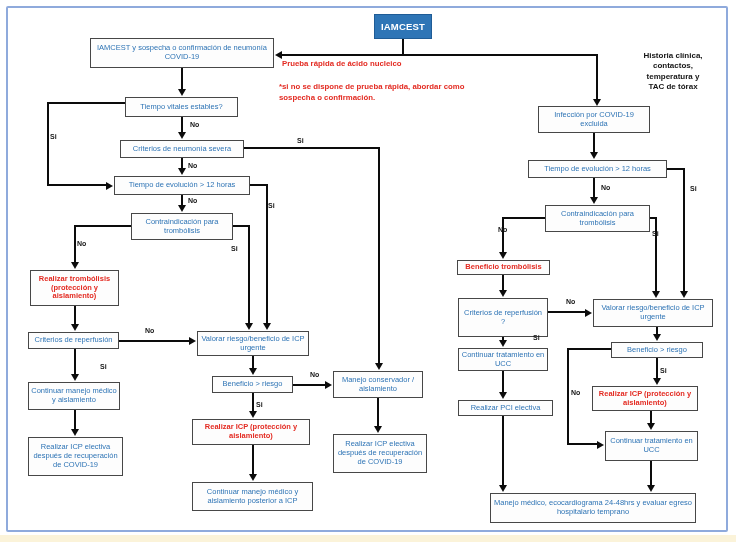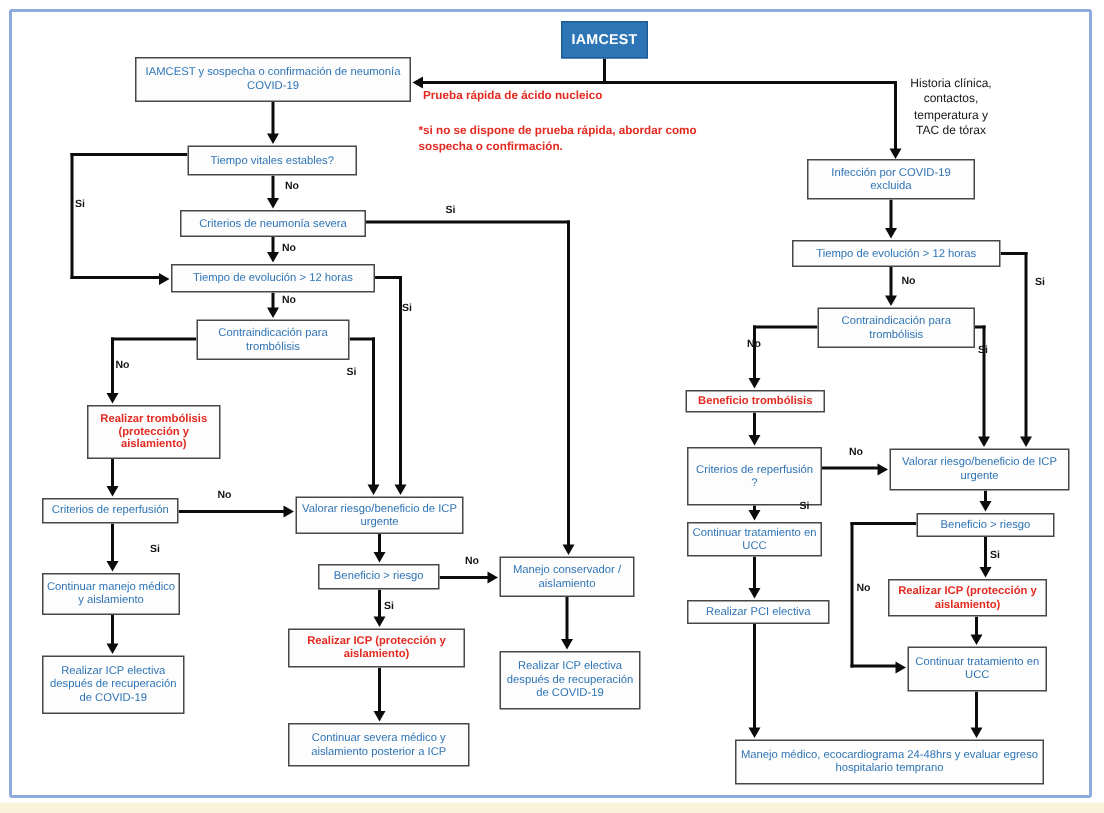--- a/index.html
+++ b/index.html
@@ -15,21 +15,21 @@
   .node.header{background:#2E75B6;border:1px solid #1F5C96;color:#ffffff;
                font-weight:bold;font-size:9.5px;letter-spacing:.2px;}
   .seg{position:absolute;background:#0c0c0c;}
   .ah{position:absolute;width:0;height:0;}
   .ah.down{border-left:4px solid transparent;border-right:4px solid transparent;border-top:7px solid #0c0c0c;}
   .ah.right{border-top:4px solid transparent;border-bottom:4px solid transparent;border-left:7px solid #0c0c0c;}
   .ah.left{border-top:4px solid transparent;border-bottom:4px solid transparent;border-right:7px solid #0c0c0c;}
   .lbl{position:absolute;font-size:7px;font-weight:bold;color:#141414;white-space:nowrap;}
   .ann{position:absolute;white-space:pre-line;}
   .ann.red{color:#E32A21;font-weight:bold;font-size:7.8px;line-height:1.45;}
-  .ann.black{color:#161616;font-weight:normal;font-size:8px;line-height:1.3;text-align:center;}
+  .ann.black{color:#161616;font-weight:bold;font-size:8px;line-height:1.3;text-align:center;padding-left:39px;}
 </style>
 </head>
 <body>
 
 <div id="canvas">
     <div class="frame" style="left: 6px; top: 6px; width: 718px; height: 522px; border-color: rgb(143, 170, 220);"></div>
     <div class="strip" style="left: 0px; top: 535px; width: 736px; height: 7px; background: rgb(251, 243, 217);"></div>
     <div class="seg" style="left: 402px; top: 39px; width: 2px; height: 16px;"></div>
     <div class="seg" style="left: 277px; top: 54px; width: 321px; height: 2px;"></div>
     <div class="seg" style="left: 596px; top: 56px; width: 2px; height: 44px;"></div>
@@ -111,28 +111,28 @@
     <div class="ah down" style="left: 653px; top: 378px;"></div>
     <div class="ah right" style="left: 597px; top: 441px;"></div>
     <div class="ah down" style="left: 647px; top: 423px;"></div>
     <div class="ah down" style="left: 647px; top: 485px;"></div>
     <div class="node header" style="left: 374px; top: 14px; width: 58px; height: 25px;">IAMCEST</div>
     <div class="node" style="left: 90px; top: 38px; width: 184px; height: 30px;">IAMCEST y  sospecha o confirmación de neumonía COVID-19</div>
     <div class="node" style="left: 125px; top: 97px; width: 113px; height: 20px;">Tiempo vitales estables?</div>
     <div class="node" style="left: 120px; top: 140px; width: 124px; height: 18px;">Criterios de neumonía severa</div>
     <div class="node" style="left: 114px; top: 176px; width: 136px; height: 19px;">Tiempo de evolución &gt; 12 horas</div>
     <div class="node" style="left: 131px; top: 213px; width: 102px; height: 27px;">Contraindicación para trombólisis</div>
-    <div class="node red" style="left: 30px; top: 270px; width: 89px; height: 36px; margin-left: 28px;">Realizar trombólisis (protección y aislamiento)</div>
+    <div class="node red" style="left: 30px; top: 270px; width: 89px; height: 36px;">Realizar trombólisis (protección y aislamiento)</div>
     <div class="node" style="left: 28px; top: 332px; width: 91px; height: 17px;">Criterios de reperfusión</div>
     <div class="node" style="left: 28px; top: 382px; width: 92px; height: 28px;">Continuar manejo médico y aislamiento</div>
     <div class="node" style="left: 28px; top: 437px; width: 95px; height: 39px;">Realizar ICP electiva después de recuperación de COVID-19</div>
     <div class="node" style="left: 197px; top: 331px; width: 112px; height: 25px;">Valorar riesgo/beneficio de ICP urgente</div>
     <div class="node" style="left: 212px; top: 376px; width: 81px; height: 17px;">Beneficio &gt; riesgo</div>
     <div class="node red" style="left: 192px; top: 419px; width: 118px; height: 26px;">Realizar ICP (protección y aislamiento)</div>
-    <div class="node" style="left: 192px; top: 482px; width: 121px; height: 29px;">Continuar severa médico y aislamiento posterior a ICP</div>
+    <div class="node" style="left: 192px; top: 482px; width: 121px; height: 29px;">Continuar manejo médico y aislamiento posterior a ICP</div>
     <div class="node" style="left: 333px; top: 371px; width: 90px; height: 27px;">Manejo conservador / aislamiento</div>
     <div class="node" style="left: 333px; top: 434px; width: 94px; height: 39px;">Realizar ICP electiva después de recuperación de COVID-19</div>
     <div class="node" style="left: 538px; top: 106px; width: 112px; height: 27px;">Infección por COVID-19 excluida</div>
     <div class="node" style="left: 528px; top: 160px; width: 139px; height: 18px;">Tiempo de evolución &gt; 12 horas</div>
     <div class="node" style="left: 545px; top: 205px; width: 105px; height: 27px;">Contraindicación para trombólisis</div>
     <div class="node red" style="left: 457px; top: 260px; width: 93px; height: 15px;">Beneficio trombólisis</div>
     <div class="node" style="left: 458px; top: 298px; width: 90px; height: 39px;">Criterios de reperfusión ?</div>
     <div class="node" style="left: 458px; top: 348px; width: 90px; height: 23px;">Continuar tratamiento en UCC</div>
     <div class="node" style="left: 458px; top: 400px; width: 95px; height: 16px;">Realizar PCI electiva</div>
     <div class="node" style="left: 593px; top: 299px; width: 120px; height: 28px;">Valorar riesgo/beneficio de ICP urgente</div>

